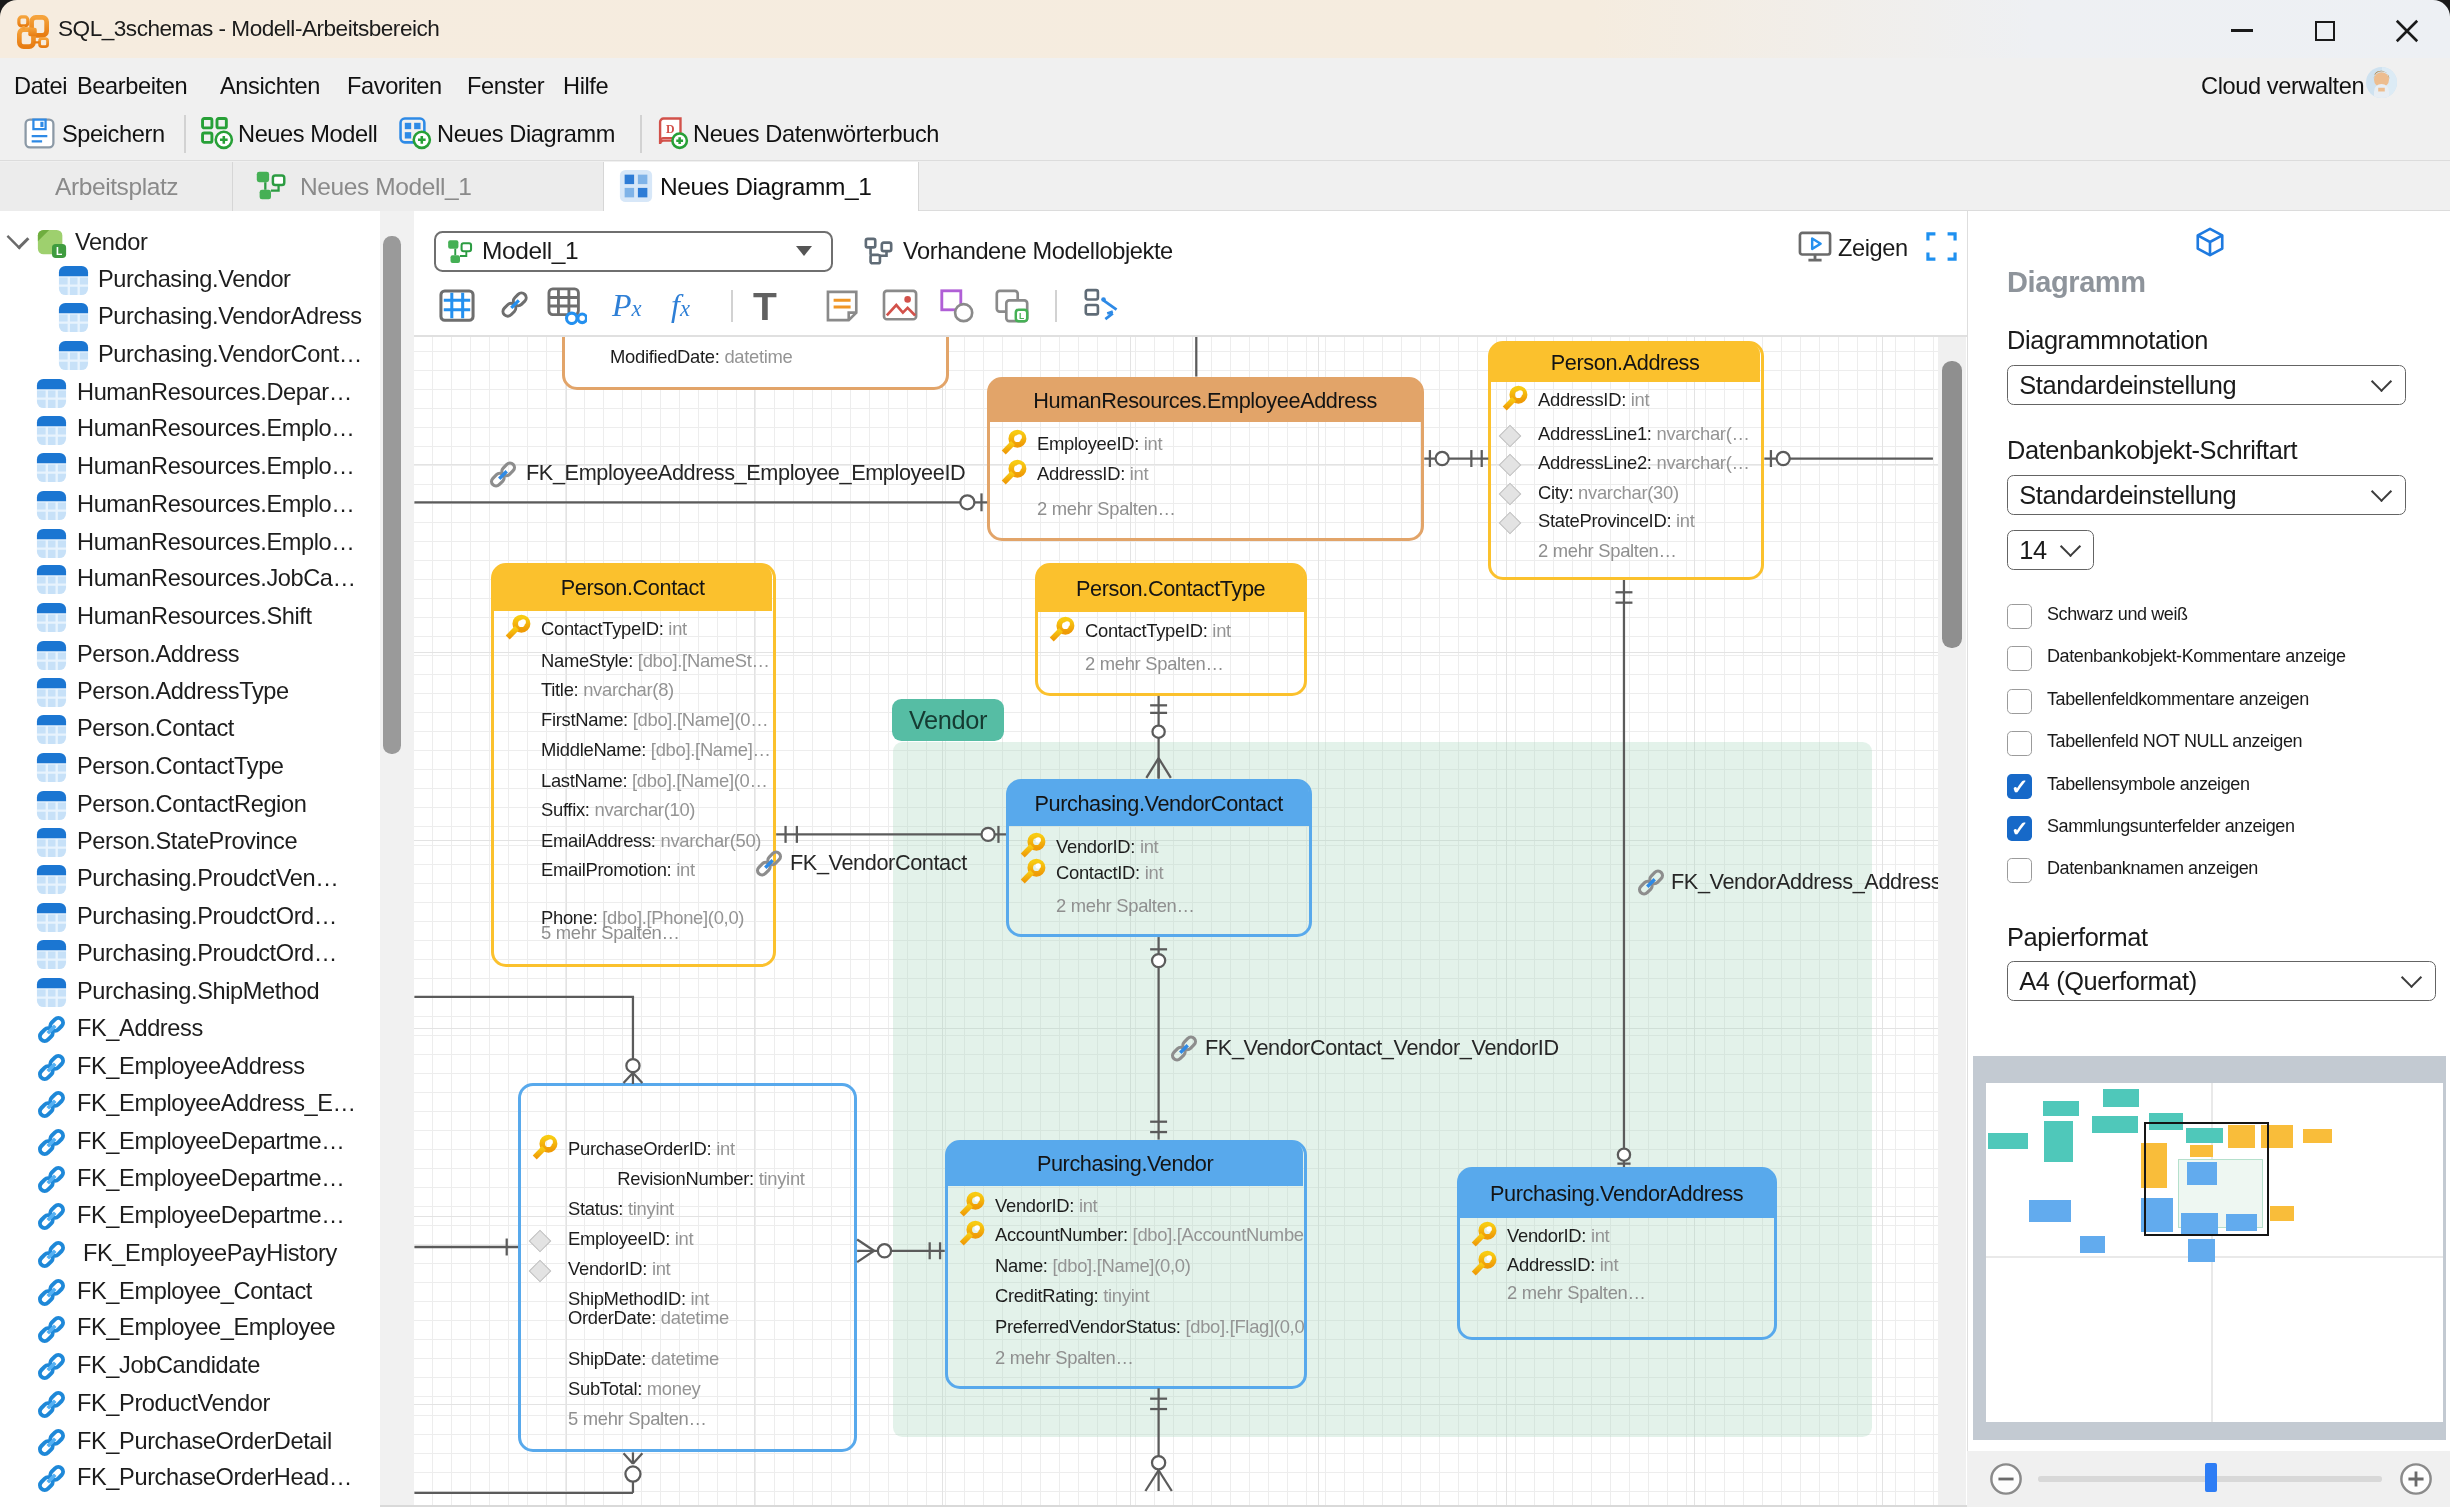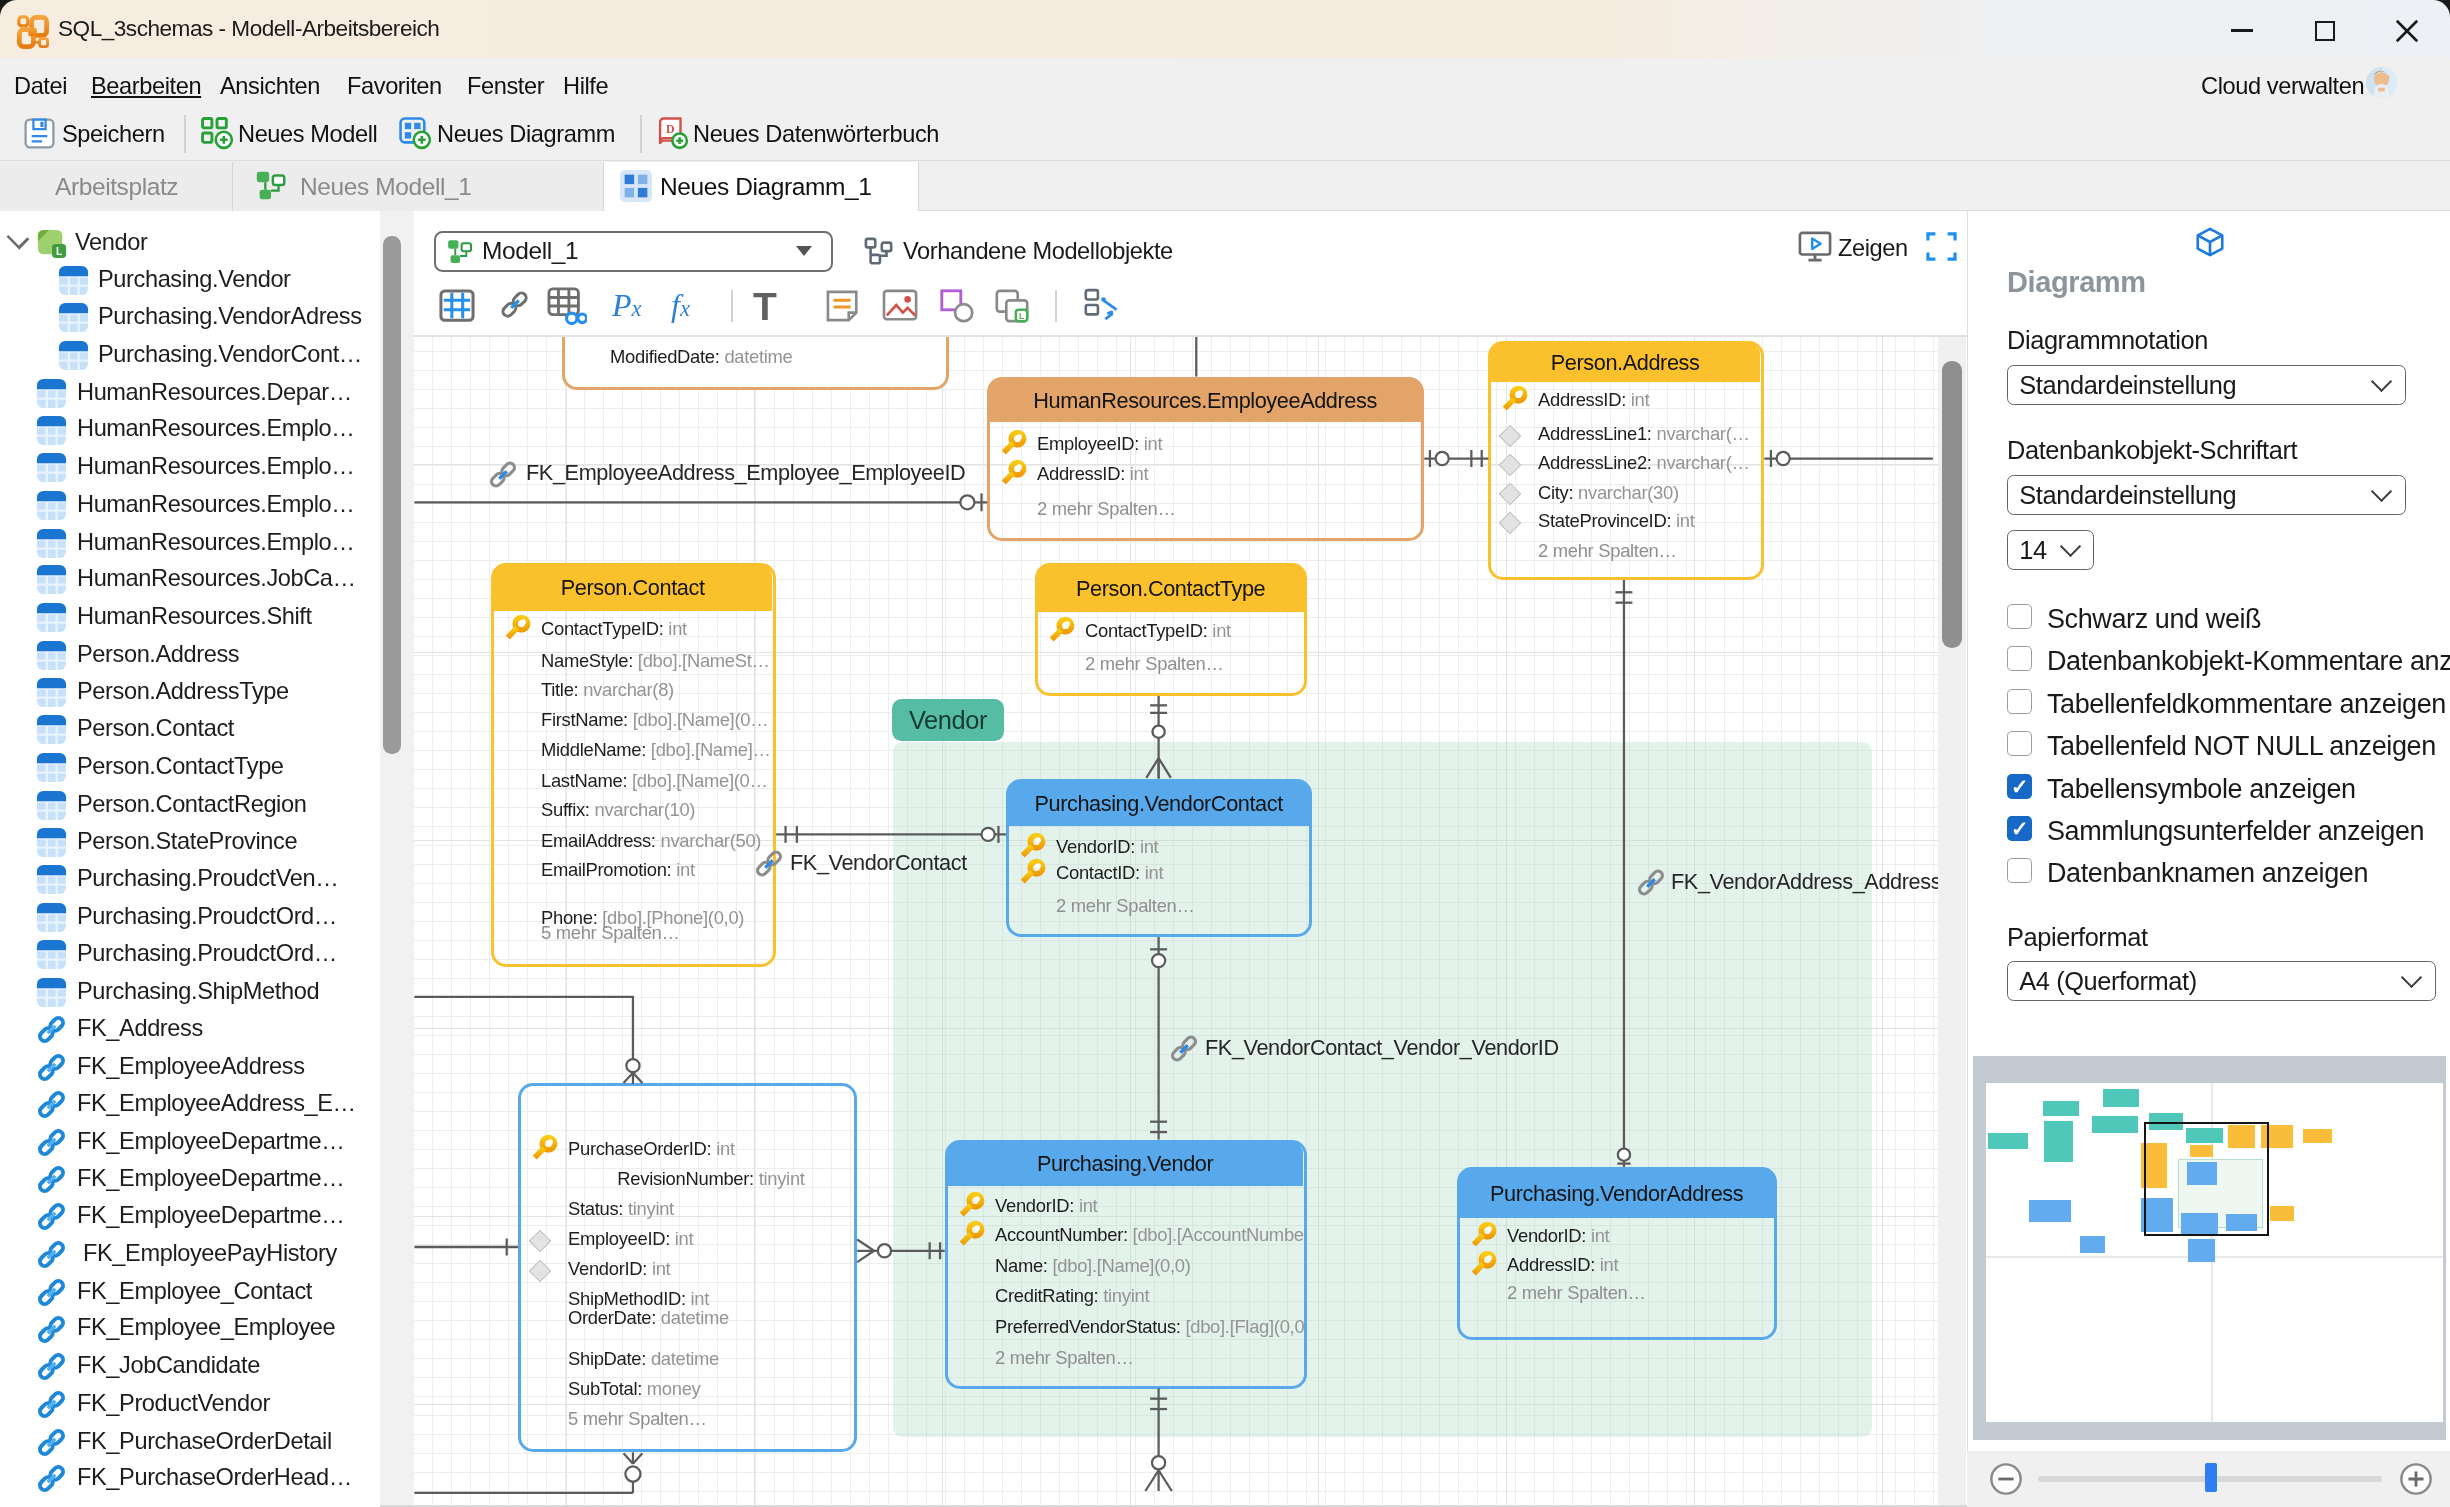--- a/index.html
+++ b/index.html
@@ -43,36 +43,36 @@
   .blue { border:3.8px solid #58a9ec; } .blue .hd { background:#58a9ec; }
   .flabel { position:absolute; font-size:21.7px; color:#262626; letter-spacing:-0.4px; white-space:nowrap; }
   #rpanel { left:1967px; top:211px; width:483px; height:1297px; background:#fff; border-left:1.9px solid #dedede; }
   .plabel { position:absolute; font-size:25.4px; color:#1a1a1a; letter-spacing:-0.4px; }
   .psel { position:absolute; border:1.9px solid #646464; border-radius:6.6px; background:#fff; font-size:25.4px; color:#1a1a1a; letter-spacing:-0.4px; }
   .psel .seltext { position:absolute; left:11.3px; top:4.7px; }
   .chev { position:absolute; width:15px; height:15px; border-right:2.8px solid #3c3c3c; border-bottom:2.8px solid #3c3c3c; transform:rotate(45deg); }
   .cb { position:absolute; width:25.4px; height:25.4px; border-radius:4.7px; }
   .cb.off { border:1.9px solid #9b9b9b; background:#fff; }
   .cb.on { background:#1769c8; color:#fff; font-size:21px; text-align:center; line-height:25.4px; font-weight:bold; }
-  .cblabel { position:absolute; font-size:27px; color:#1a1a1a; letter-spacing:-0.4px; white-space:nowrap; }
+  .cblabel { position:absolute; font-size:18px; color:#1a1a1a; letter-spacing:-0.4px; white-space:nowrap; }
   #minimap { left:1973px; top:1056px; width:473px; height:384px; background:#c3cad2; }
   #mmwhite { left:1986px; top:1083px; width:457px; height:339px; background:#fff; overflow:hidden; }
   .mm { position:absolute; }
   #bottombar { left:1967px; top:1451px; width:483px; height:57px; background:#f0f0f0; }
   #canvbottom { left:380px; top:1505px; width:1587px; height:2.8px; background:#d9d9d9; }
 </style>
 </head>
 <body>
 <div class="abs" style="left:0;top:0;width:24.5px;height:24.5px;background:#1a1a1a;"></div>
 <div class="abs" style="left:2426px;top:0;width:24.5px;height:24.5px;background:#1a1a1a;"></div>
 <div class="abs" id="titlebar"></div>
 <div class="abs" id="title-text">SQL_3schemas - Modell-Arbeitsbereich</div>
 <div class="abs" id="menubar"></div>
 <div class="abs menuitem" style="left:14px;">Datei</div>
-<div class="abs menuitem" style="left:91px;text-decoration:underline;">Bearbeiten</div>
+<div class="abs menuitem" style="left:77px;">Bearbeiten</div>
 <div class="abs menuitem" style="left:220px;">Ansichten</div>
 <div class="abs menuitem" style="left:347px;">Favoriten</div>
 <div class="abs menuitem" style="left:467px;">Fenster</div>
 <div class="abs menuitem" style="left:563px;">Hilfe</div>
 <div class="abs menuitem" style="left:2201px;">Cloud verwalten</div>
 <div class="abs" id="toolbar"></div>
 <div class="abs toolbtn" style="left:62px;">Speichern</div>
 <div class="abs tsep" style="left:184px;"></div>
 <div class="abs toolbtn" style="left:238px;">Neues Modell</div>
 <div class="abs toolbtn" style="left:437px;">Neues Diagramm</div>

